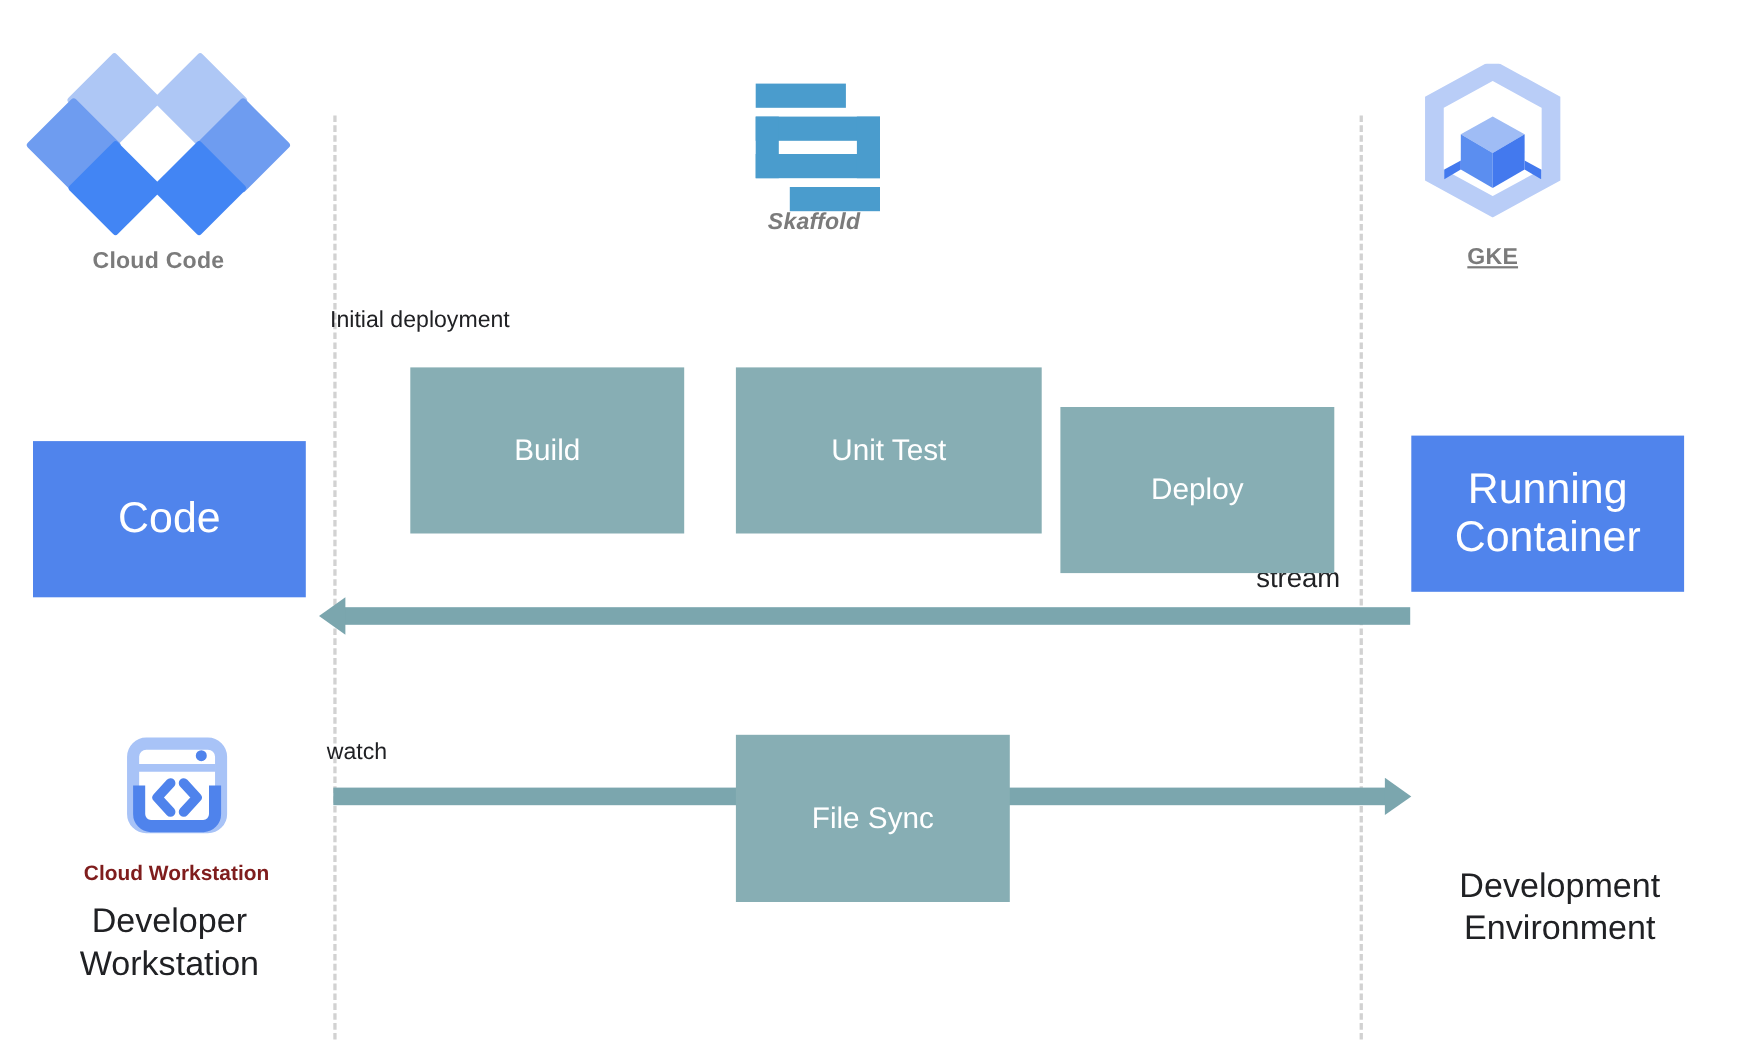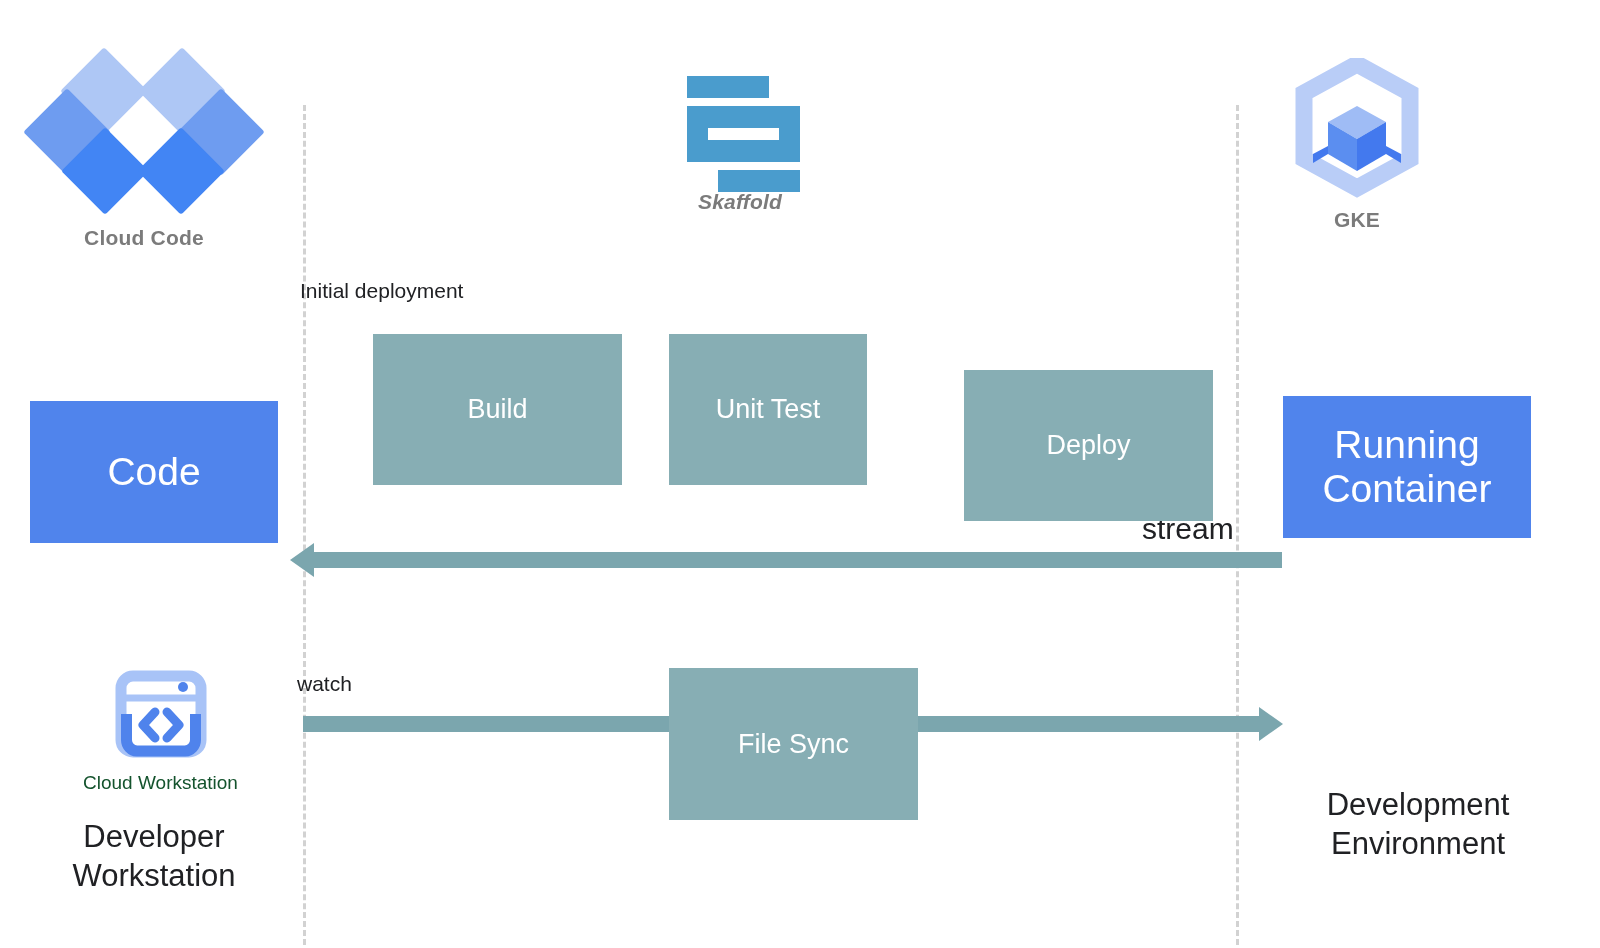--- a/index.html
+++ b/index.html
@@ -59,21 +59,21 @@
   .sk-top    { left: 47px; top: 16px;  width: 82px; height: 22px; }
   .sk-bottom { left: 78px; top: 110px; width: 82px; height: 22px; }
   .sk-ul     { left: 47px; top: 46px;  width: 21px; height: 56px; }
   .sk-ut     { left: 47px; top: 46px;  width: 113px; height: 22px; }
   .sk-lr     { left: 139px; top: 46px; width: 21px; height: 56px; }
   .sk-lb     { left: 47px; top: 80px;  width: 113px; height: 22px; }
 
   
   #gke-logo { left: 1262px; top: 58px; width: 190px; height: 200px; }
   .gke-stack { position: relative; width: 190px; height: 140px; margin: 0 auto; }
-  #gke-logo .logo-caption { margin-top: 10px; }
+  #gke-logo .logo-caption { margin-top: 24px; text-decoration: underline; }
 
   
   .blue-box {
     position: absolute;
     background: #5084ec;
     color: #ffffff;
     display: flex;
     align-items: center;
     justify-content: center;
     text-align: center;
@@ -90,21 +90,21 @@
     background: #87aeb4;
     color: #ffffff;
     display: flex;
     align-items: center;
     justify-content: center;
     font-size: 27px;
     font-weight: 400;
     z-index: 3;
   }
   #build-box     { left: 373px; top: 334px; width: 249px; height: 151px; }
-  #unittest-box  { left: 669px; top: 334px; width: 198px; height: 151px; }
+  #unittest-box  { left: 669px; top: 334px; width: 278px; height: 151px; }
   #deploy-box    { left: 964px; top: 334px; width: 249px; height: 151px; margin-top: 36px; }
   #logs-box      { left: 669px; top: 499px; width: 249px; height: 147px; }
   #filesync-box  { left: 669px; top: 668px; width: 249px; height: 152px; }
 
   
   .arrow-shaft {
     position: absolute;
     background: #7ba6ae;
     height: 16px;
     z-index: 2;
@@ -131,45 +131,45 @@
   }
 
   
   .label {
     position: absolute;
     color: #202124;
     font-size: 21px;
     white-space: nowrap;
   }
   #label-initial-deployment { left: 300px;  top: 279px; }
-  #label-stream             { left: 1142px; top: 512px; font-size: 30px; }
+  #label-stream             { left: 1142px; top: 512px; font-size: 25px; }
   #label-watch              { left: 297px;  top: 672px; }
 
   .caption-block {
     position: absolute;
     color: #202124;
     font-size: 31px;
     line-height: 1.26;
     text-align: center;
   }
   #caption-developer-workstation { left: 30px;   top: 817px; width: 248px; }
   #caption-development-env       { left: 1288px; top: 785px; width: 260px; }
 
   
   #cloudworkstation-group {
     position: absolute;
     left: 58px; top: 668px; width: 205px; text-align: center;
   }
   .cws-icon { width: 92px; height: 92px; margin: 0 auto; position: relative; }
   .cws-caption {
     font-size: 19px;
-    font-weight: normal;
-    color: #14532d;
+    font-weight: bold;
+    color: #7f1d1d;
     white-space: nowrap;
-    margin-top: 12px;
+    margin-top: 24px;
   }
 </style>
 </head>
 <body>
 
 <div id="stage">
 
   <div class="vline" id="vline-left"></div>
   <div class="vline" id="vline-right"></div>
 

